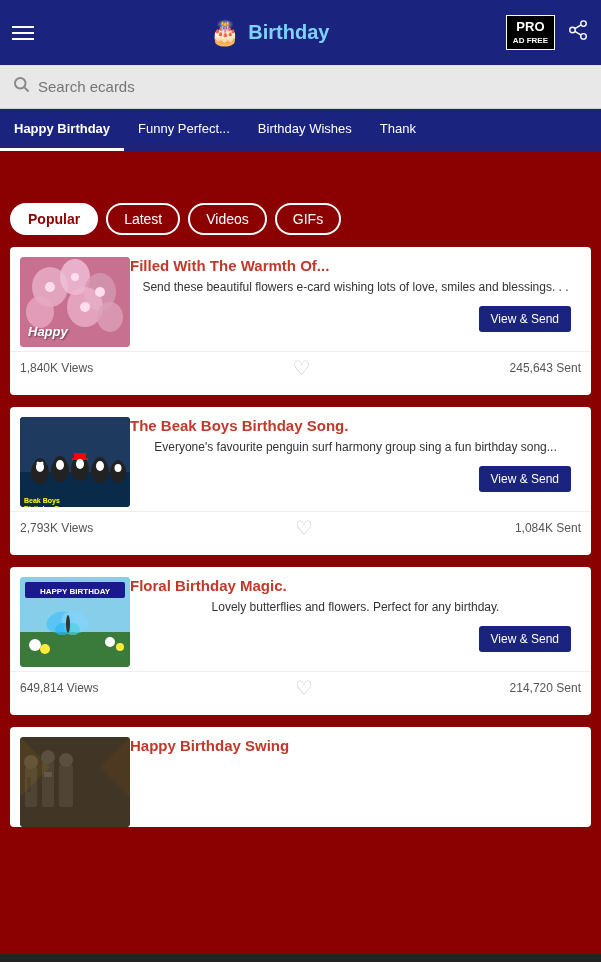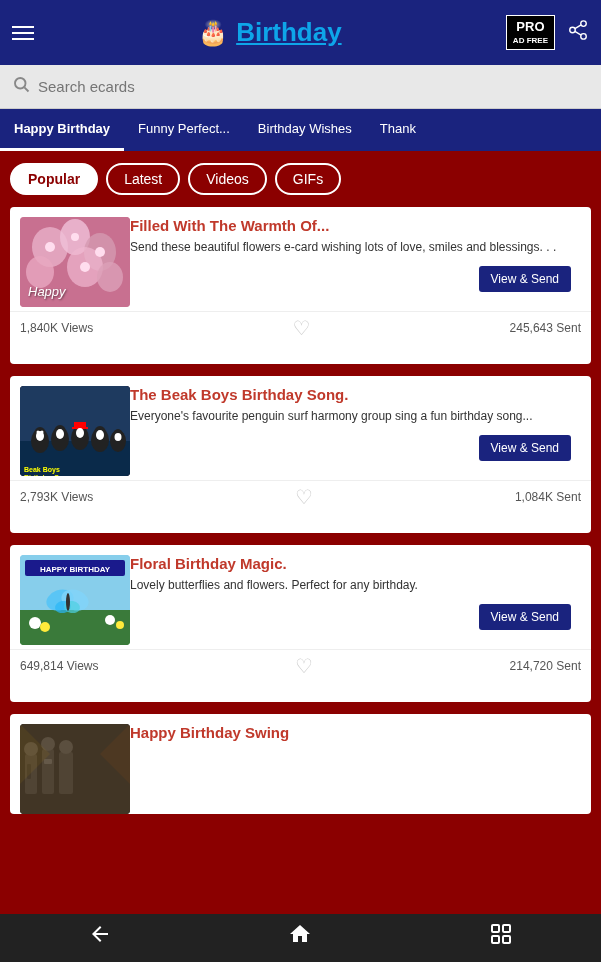--- a/index.html
+++ b/index.html
@@ -36,24 +36,23 @@
       width: 22px;
       height: 2px;
       background: white;
     }
     .header-center {
       display: flex;
       align-items: center;
       gap: 8px;
     }
     .header-title {
-      color: #0ea5e9;
-      font-size: 26px;
+      color: #7dd3fc;
+      font-size: 20px;
       font-weight: bold;
-      text-decoration: underline;
     }
     .cake-icon {
       font-size: 24px;
     }
     .header-right {
       display: flex;
       align-items: center;
       gap: 12px;
       text-decoration: underline;
     }
@@ -133,20 +132,21 @@
     }
     .filter-btn {
       border: 2px solid white;
       color: white;
       background: transparent;
       border-radius: 20px;
       padding: 6px 16px;
       font-size: 14px;
       cursor: pointer;
       white-space: nowrap;
+      margin-top: 40px;
     }
     .filter-btn.active {
       background: white;
       color: #8B0000;
       font-weight: bold;
     }
 
     
     .cards-container {
       overflow-y: auto;
@@ -179,21 +179,21 @@
       background: linear-gradient(135deg, #e8a0c0 0%, #c87090 50%, #d4a0b0 100%);
       position: relative;
     }
     .card-thumbnail-1 .happy-text {
       position: absolute;
       bottom: 8px;
       left: 8px;
       color: white;
       font-size: 13px;
       font-style: italic;
-      font-weight: normal;
+      font-weight: bold;
       text-shadow: 1px 1px 2px rgba(0,0,0,0.5);
     }
     .card-thumbnail-2 {
       background: #1a1a2e;
       display: flex;
       flex-direction: column;
       align-items: center;
       justify-content: center;
       position: relative;
     }
@@ -206,20 +206,21 @@
     .card-title {
       color: #c0392b;
       font-size: 15px;
       font-weight: bold;
       margin-bottom: 5px;
     }
     .card-desc {
       color: #333;
       font-size: 12px;
       line-height: 1.4;
+      text-align: center;
     }
     .card-views {
       color: #555;
       font-size: 12px;
     }
     .card-sent {
       color: #555;
       font-size: 12px;
     }
     .view-send-btn {
@@ -268,21 +269,21 @@
       padding: 10px 10px 0 10px;
     }
     .card-right {
       flex: 1;
       padding-left: 0;
     }
     .stats-row {
       display: flex;
       justify-content: space-between;
       align-items: center;
-      padding: 4px 10px 24px 10px;
+      padding: 4px 10px 15px 10px;
       border-top: 1px solid #eee;
       margin-top: 4px;
     }
   </style>
 </head>
 <body>
 
 <div class="header">
   <div class="header-left">
     <div class="hamburger-icon">

